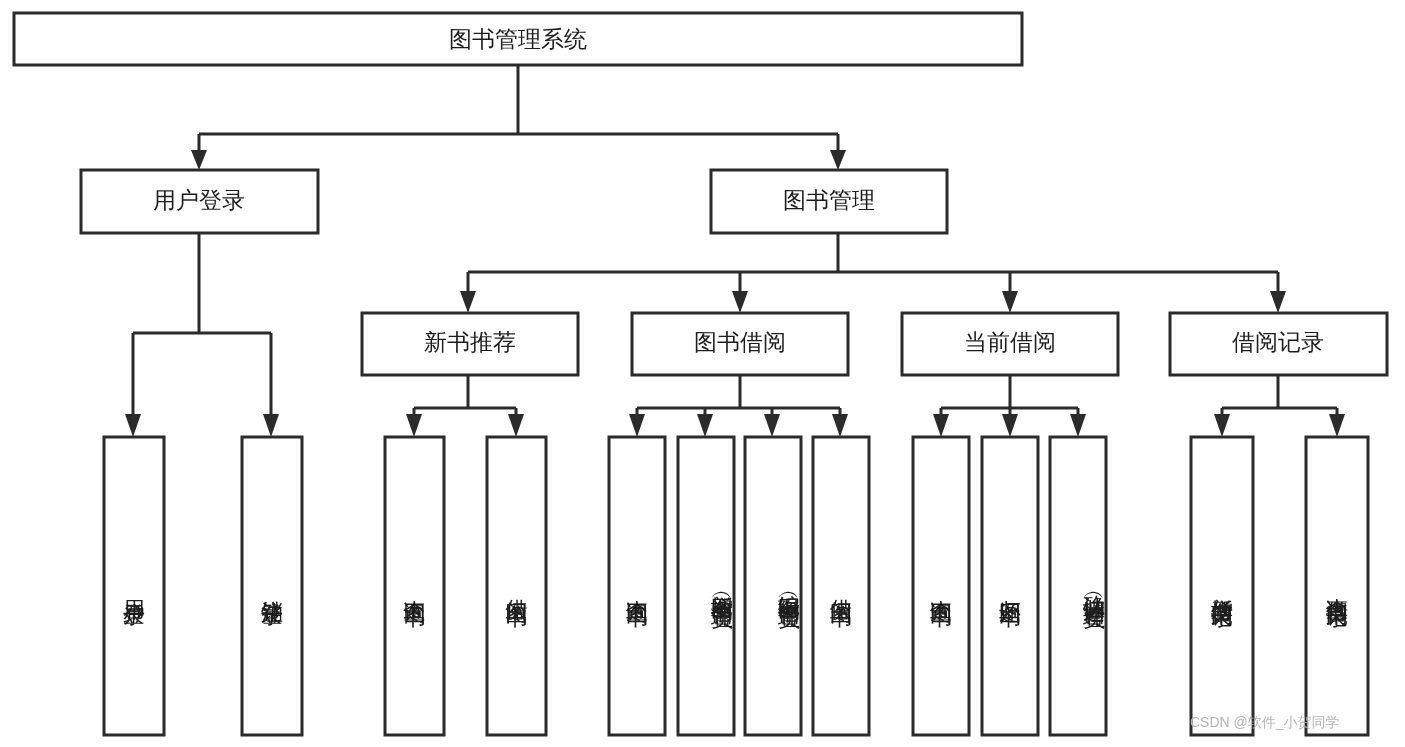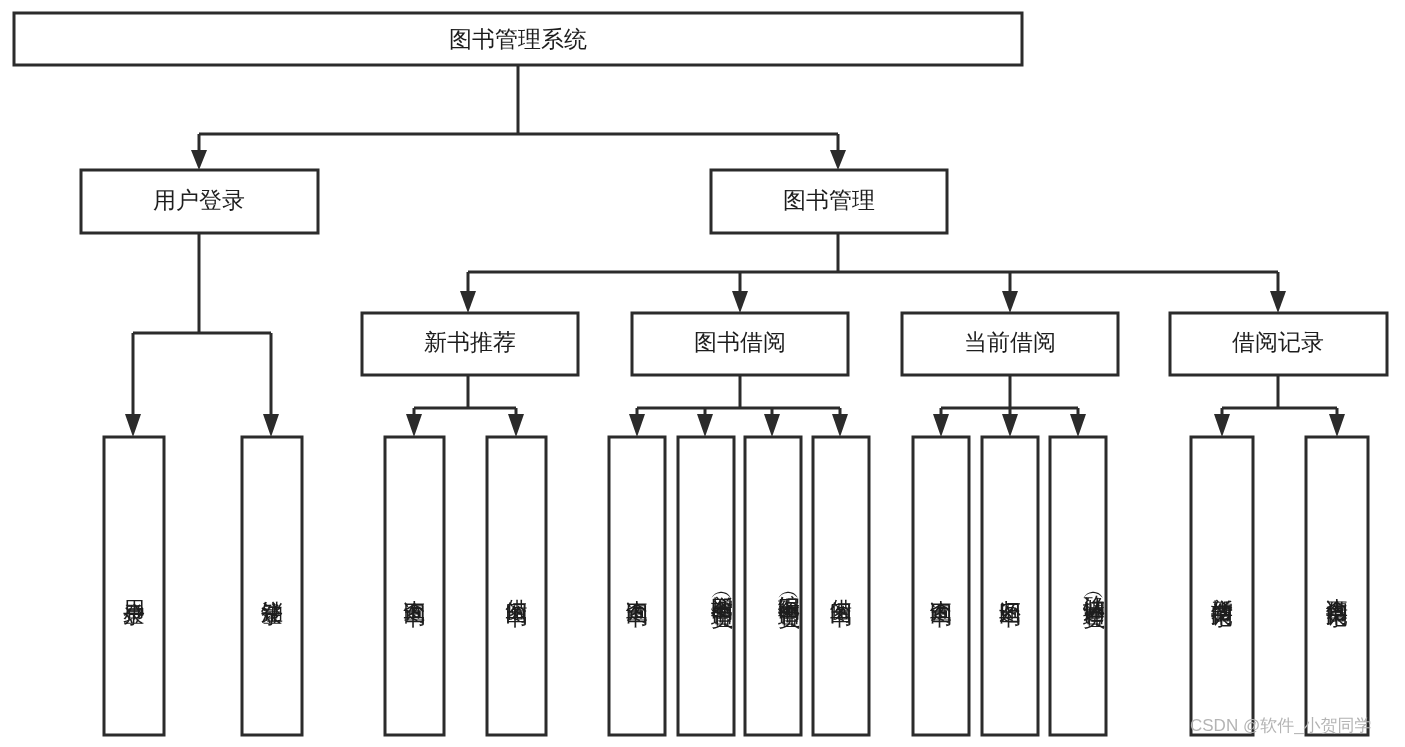--- a/index.html
+++ b/index.html
@@ -59,21 +59,21 @@
     letter-spacing: 2px;
     display: flex;
     align-items: center;
     justify-content: center;
     white-space: nowrap;
     pointer-events: none;
   }
   .watermark {
     position: absolute;
     font-family: "Liberation Sans", "DejaVu Sans", sans-serif;
-    font-size: 17px;
+    font-size: 14px;
     color: #b4b4b4;
     white-space: nowrap;
     left: 1190px;
     top: 714px;
   }
 </style>
 </head>
 <body>
 
 <div id="diagram-root">

